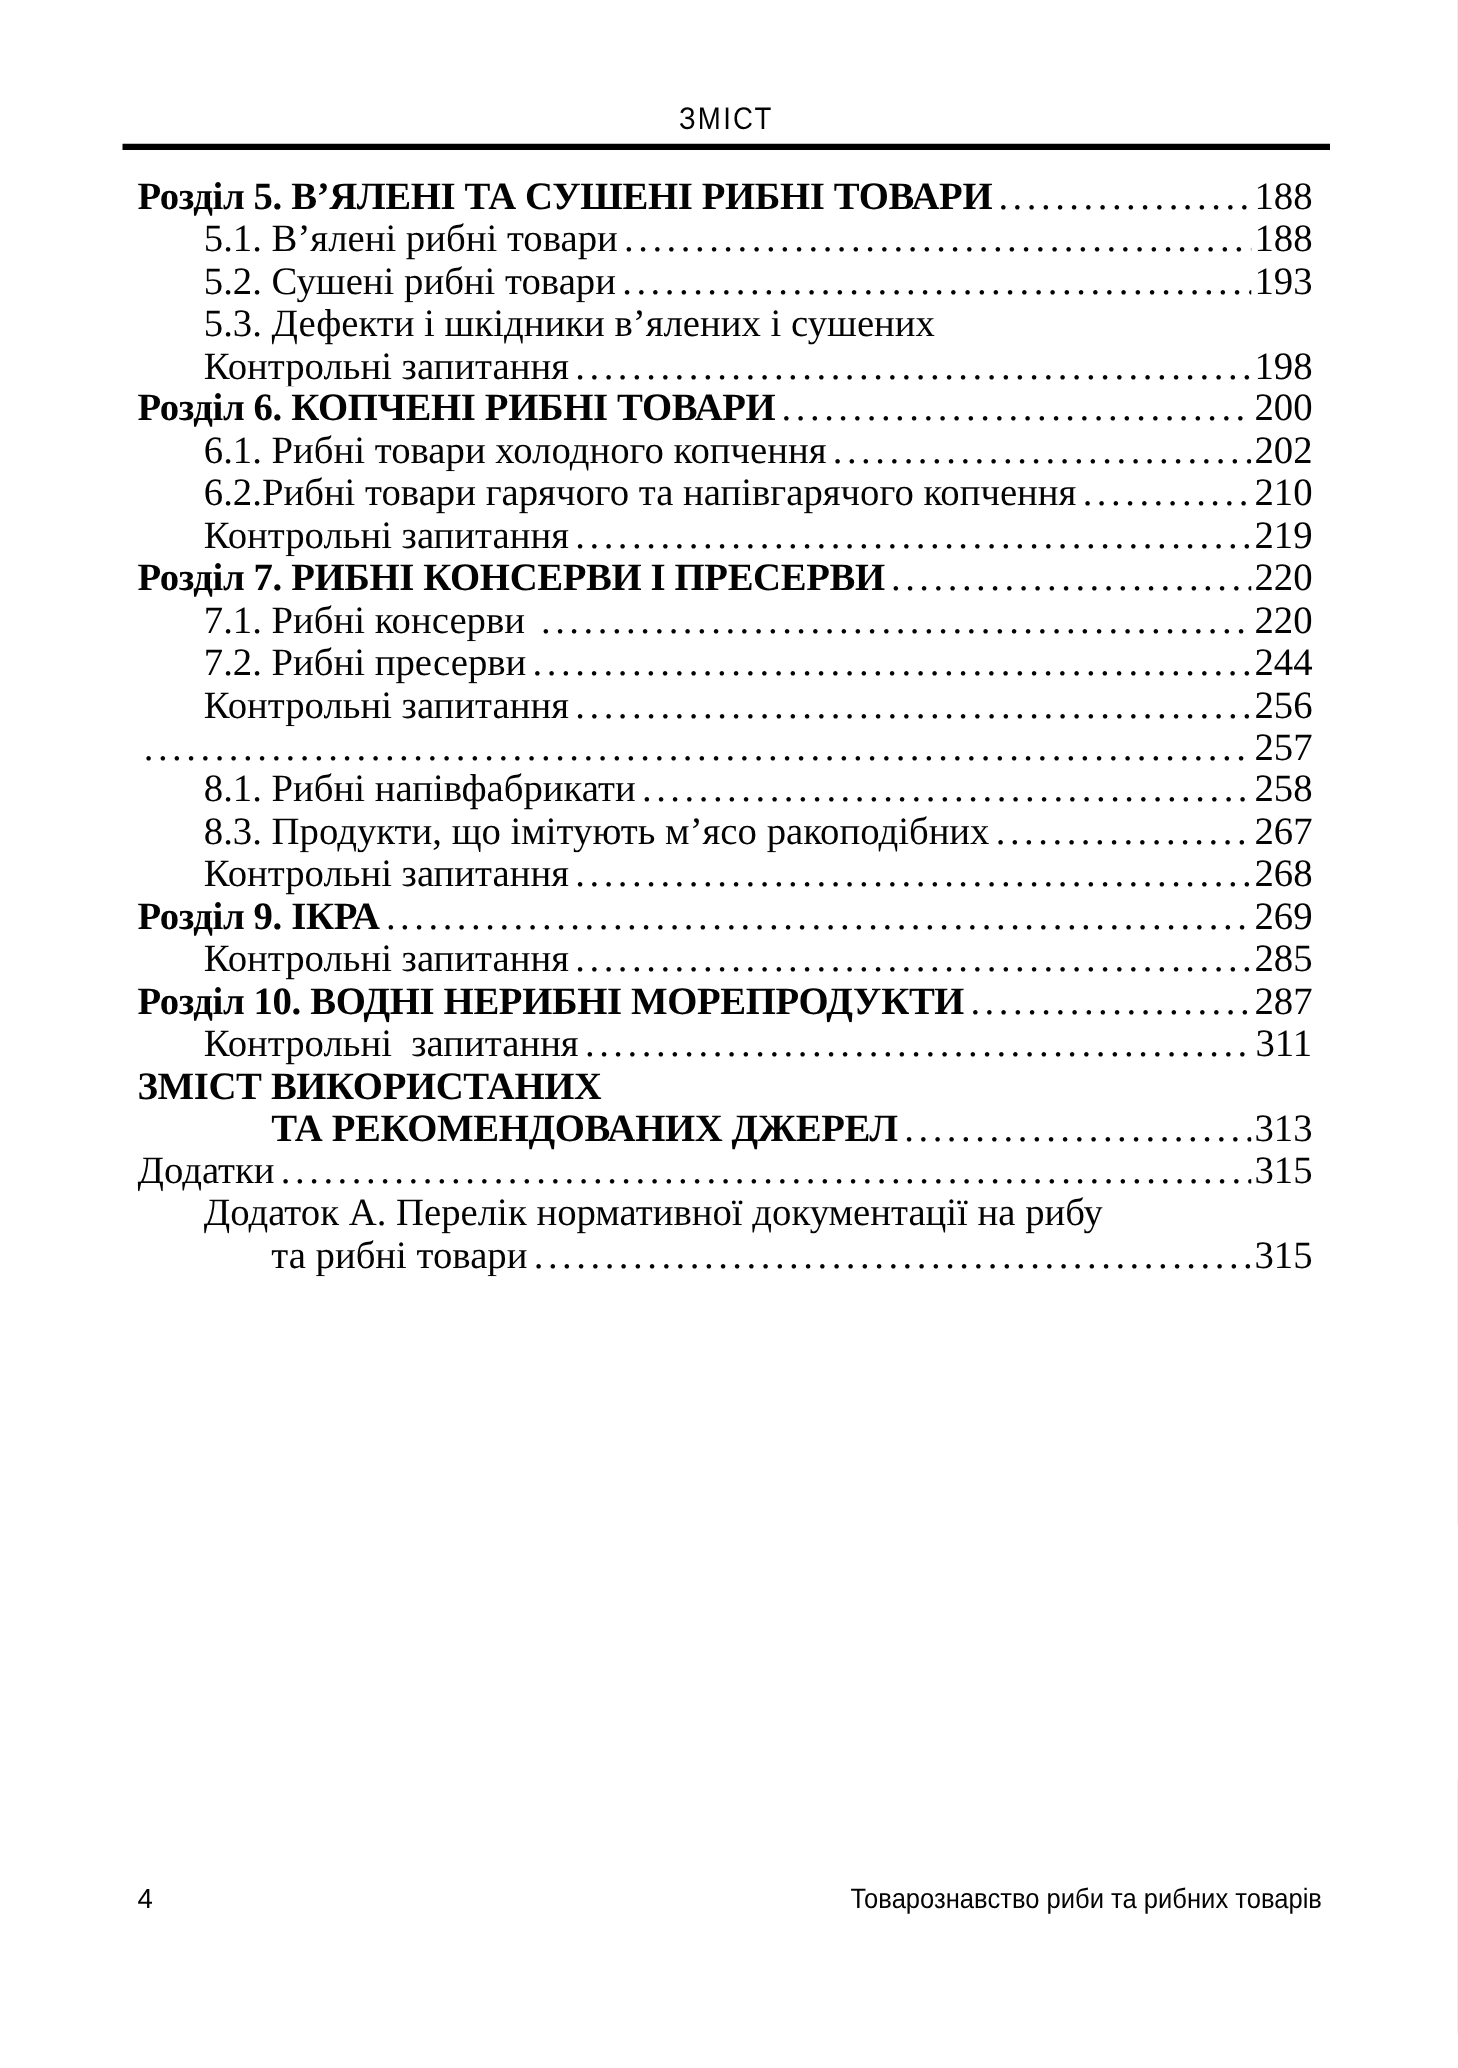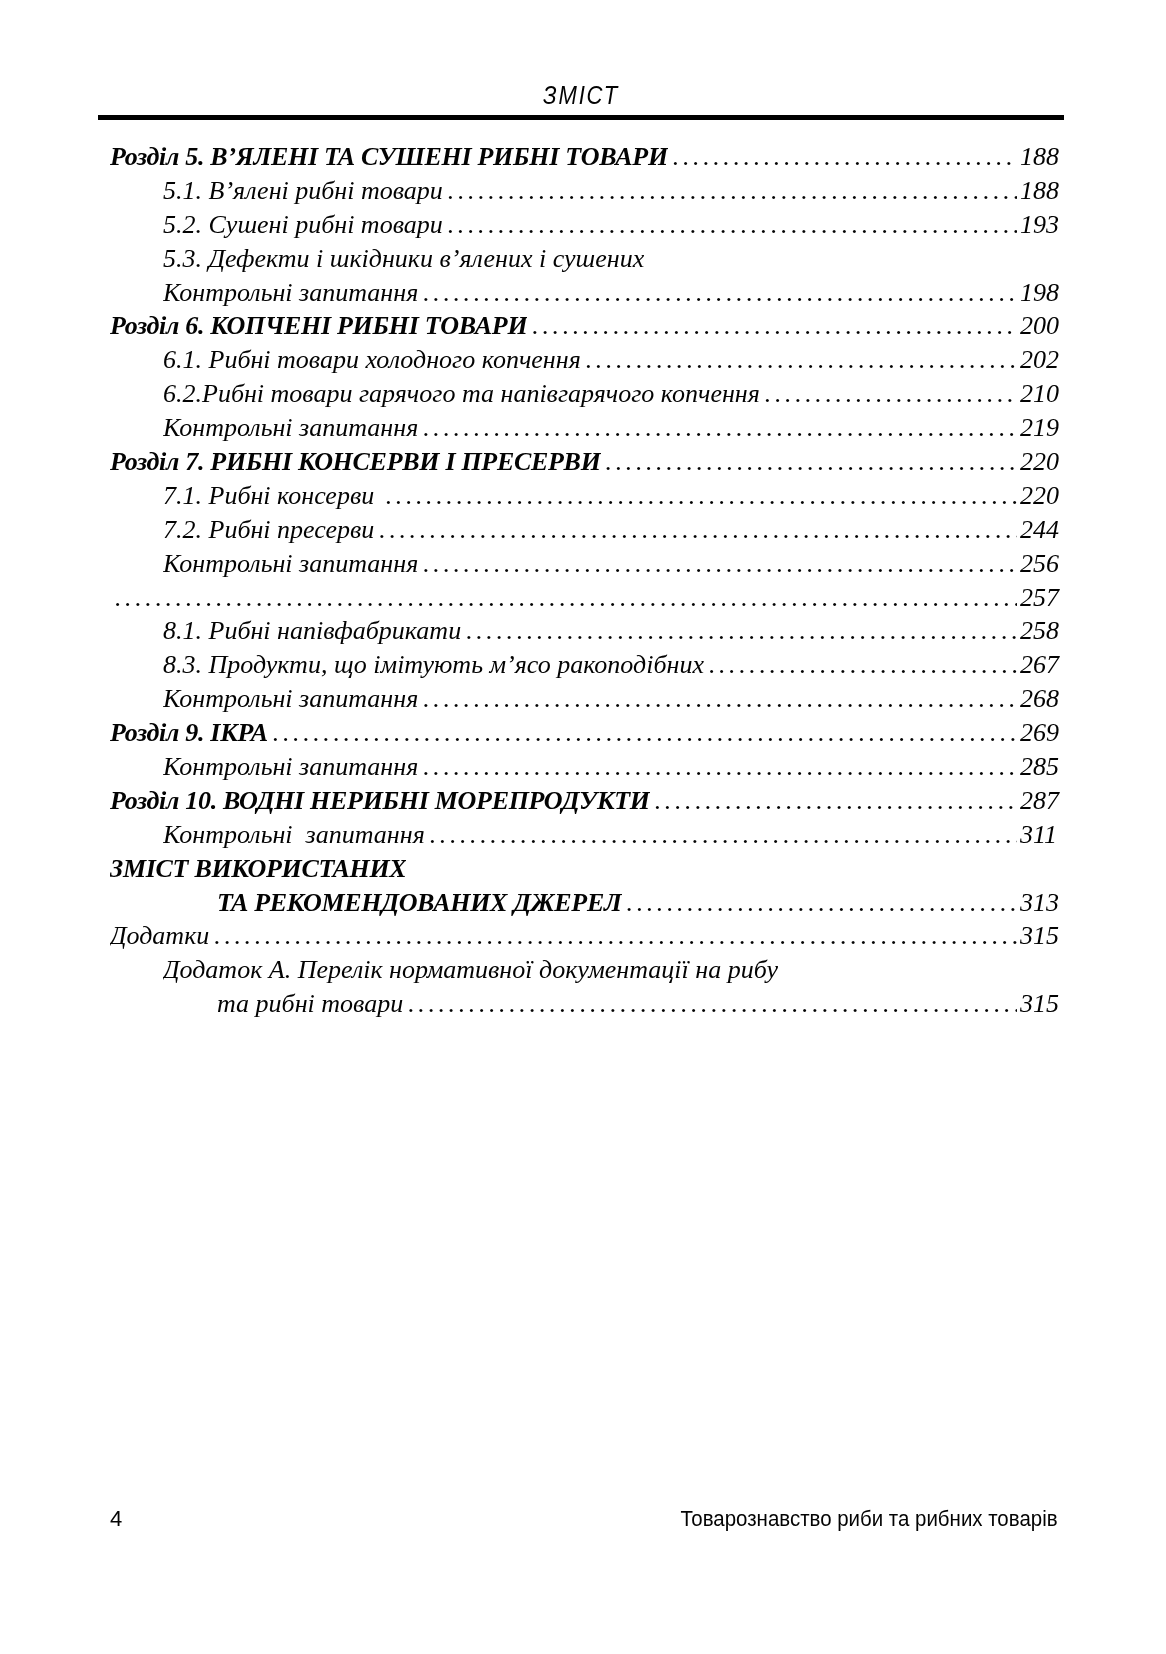--- a/index.html
+++ b/index.html
@@ -12,44 +12,42 @@
     color: #030303;
     font-family: "Liberation Serif", serif;
     overflow: hidden;
   }
   
   .running-head {
     position: absolute;
     left: 98px;
     right: 102px;
     top: 84px;
-    font-style: italic;
   }
   .head-title {
     text-align: center;
     font-family: "Liberation Sans", sans-serif;
     font-weight: 400;
     font-size: 24px;
     line-height: 24px;
     letter-spacing: 2px;
     transform: scale(0.92, 1.04);
   }
   .head-rule {
     margin-top: 7px;
     height: 5px;
     background: #000;
   }
   
   .toc {
     position: absolute;
     left: 110px;
-    right: 100px;
+    right: 116px;
     top: 140px;
-    font-size: 26px;
-    font-style: italic;
+    font-size: 31px;
   }
   .toc-row {
     display: flex;
     align-items: baseline;
     height: 33.9px;
     line-height: 33.9px;
     white-space: nowrap;
   }
   .toc-row.indent-1 { padding-left: 53px; }
   .toc-row.indent-2 { padding-left: 107px; }
@@ -67,21 +65,21 @@
     margin-right: 3px;
     font-weight: normal;
   }
   .toc-dots::after {
     content: ".......................................................................................................................................";
     letter-spacing: 3.6px;
   }
   .toc-page {
     flex: 0 0 auto;
     min-width: 46px;
-    text-align: left;
+    text-align: center;
     font-weight: normal;
   }
   
   .footer {
     position: absolute;
     left: 110px;
     right: 108px;
     top: 1506px;
     display: flex;
     justify-content: space-between;

